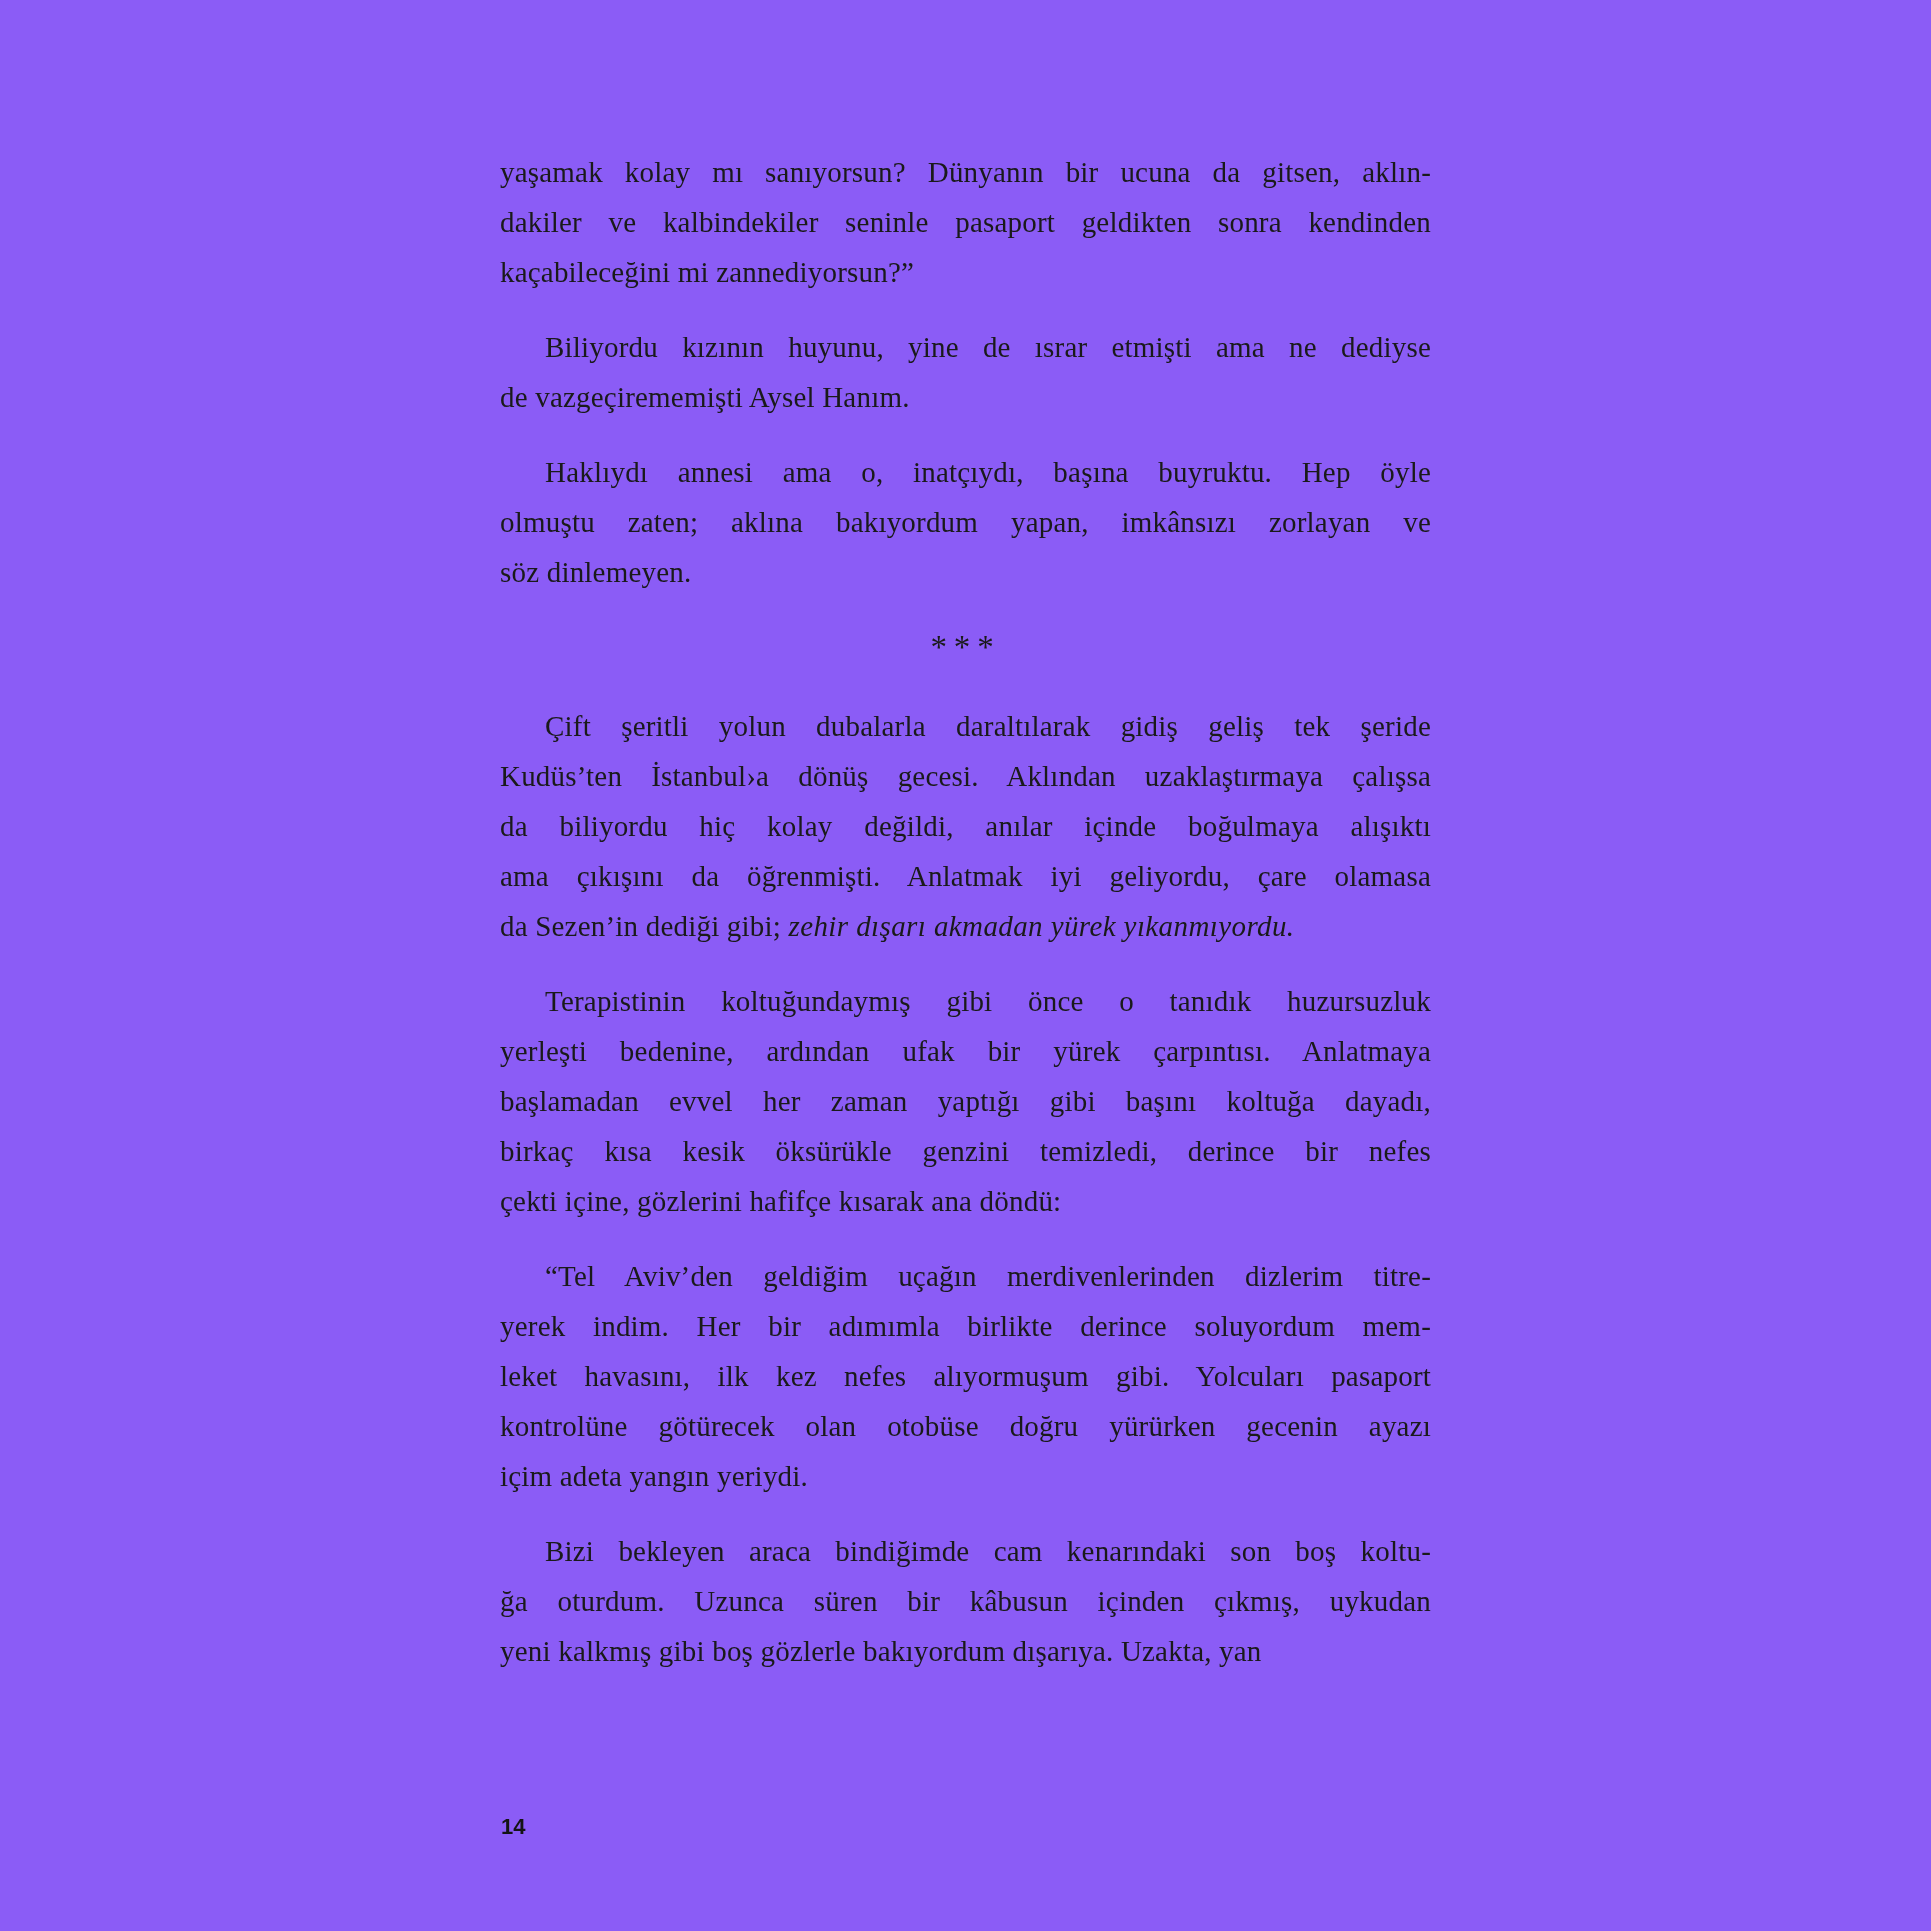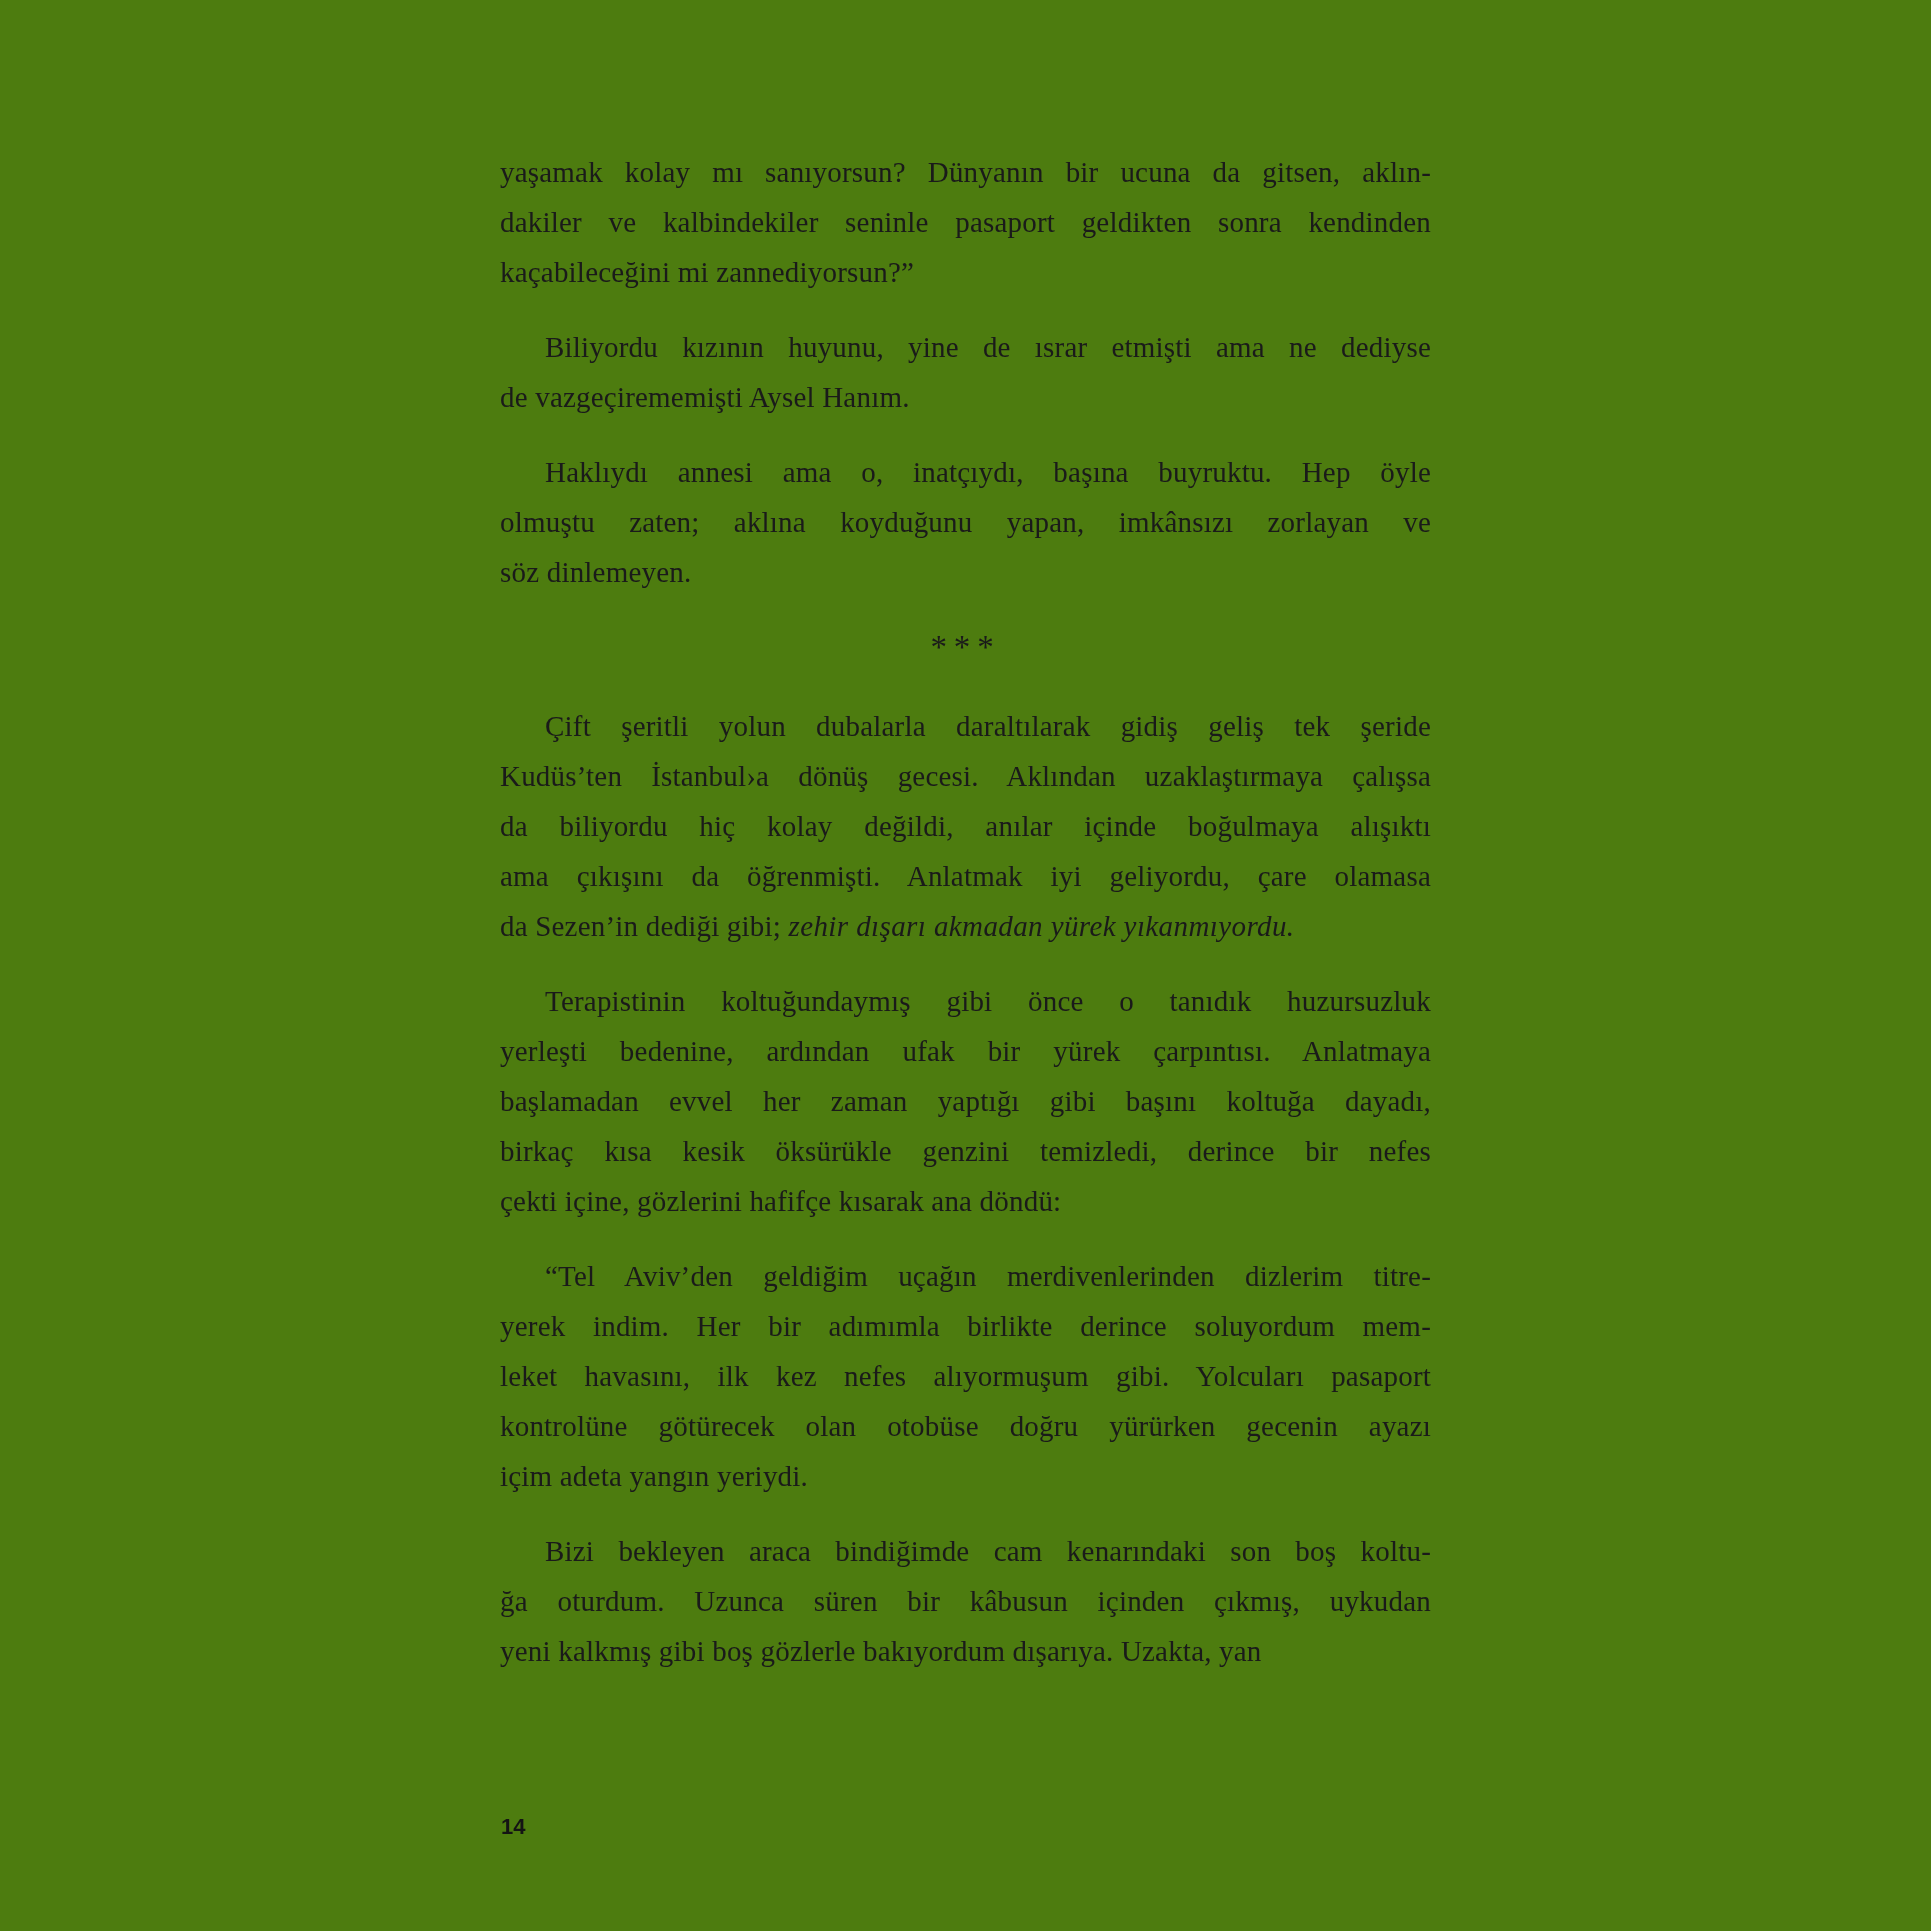--- a/index.html
+++ b/index.html
@@ -4,21 +4,21 @@
 <style>
   html,body{margin:0;padding:0;}
   body{
     width:1931px;height:1931px;
     background:#ffffff;
     font-family:"Liberation Serif","DejaVu Serif",serif;
   }
   .page{
     position:relative;
     width:1931px;height:1931px;
-    background:#4d7c0f;
+    background:#8b5cf6;
     overflow:hidden;
   }
   .text-column{
     position:absolute;
     left:500px;top:147px;
     width:931px;
     font-size:29px;
     line-height:50px;
     color:#1a1a1a;
     letter-spacing:0.2px;
@@ -68,21 +68,21 @@
         <div class="line"><span>yaşamak kolay mı sanıyorsun? Dünyanın bir ucuna da gitsen, aklın-</span></div>
         <div class="line"><span>dakiler ve kalbindekiler seninle pasaport geldikten sonra kendinden</span></div>
         <div class="line last"><span>kaçabileceğini mi zannediyorsun?”</span></div>
       </div>
       <div class="para">
         <div class="line indent"><span>Biliyordu kızının huyunu, yine de ısrar etmişti ama ne dediyse</span></div>
         <div class="line last"><span>de vazgeçirememişti Aysel Hanım.</span></div>
       </div>
       <div class="para">
         <div class="line indent"><span>Haklıydı annesi ama o, inatçıydı, başına buyruktu. Hep öyle</span></div>
-        <div class="line"><span>olmuştu zaten; aklına koyduğunu yapan, imkânsızı zorlayan ve</span></div>
+        <div class="line"><span>olmuştu zaten; aklına bakıyordum yapan, imkânsızı zorlayan ve</span></div>
         <div class="line last"><span>söz dinlemeyen.</span></div>
       </div>
       <div class="separator">***</div>
       <div class="para">
         <div class="line indent"><span>Çift şeritli yolun dubalarla daraltılarak gidiş geliş tek şeride</span></div>
         <div class="line"><span>Kudüs’ten İstanbul›a dönüş gecesi. Aklından uzaklaştırmaya çalışsa</span></div>
         <div class="line"><span>da biliyordu hiç kolay değildi, anılar içinde boğulmaya alışıktı</span></div>
         <div class="line"><span>ama çıkışını da öğrenmişti. Anlatmak iyi geliyordu, çare olamasa</span></div>
         <div class="line last"><span>da Sezen’in dediği gibi; </span><em>zehir dışarı akmadan yürek yıkanmıyordu.</em></div>
       </div>

